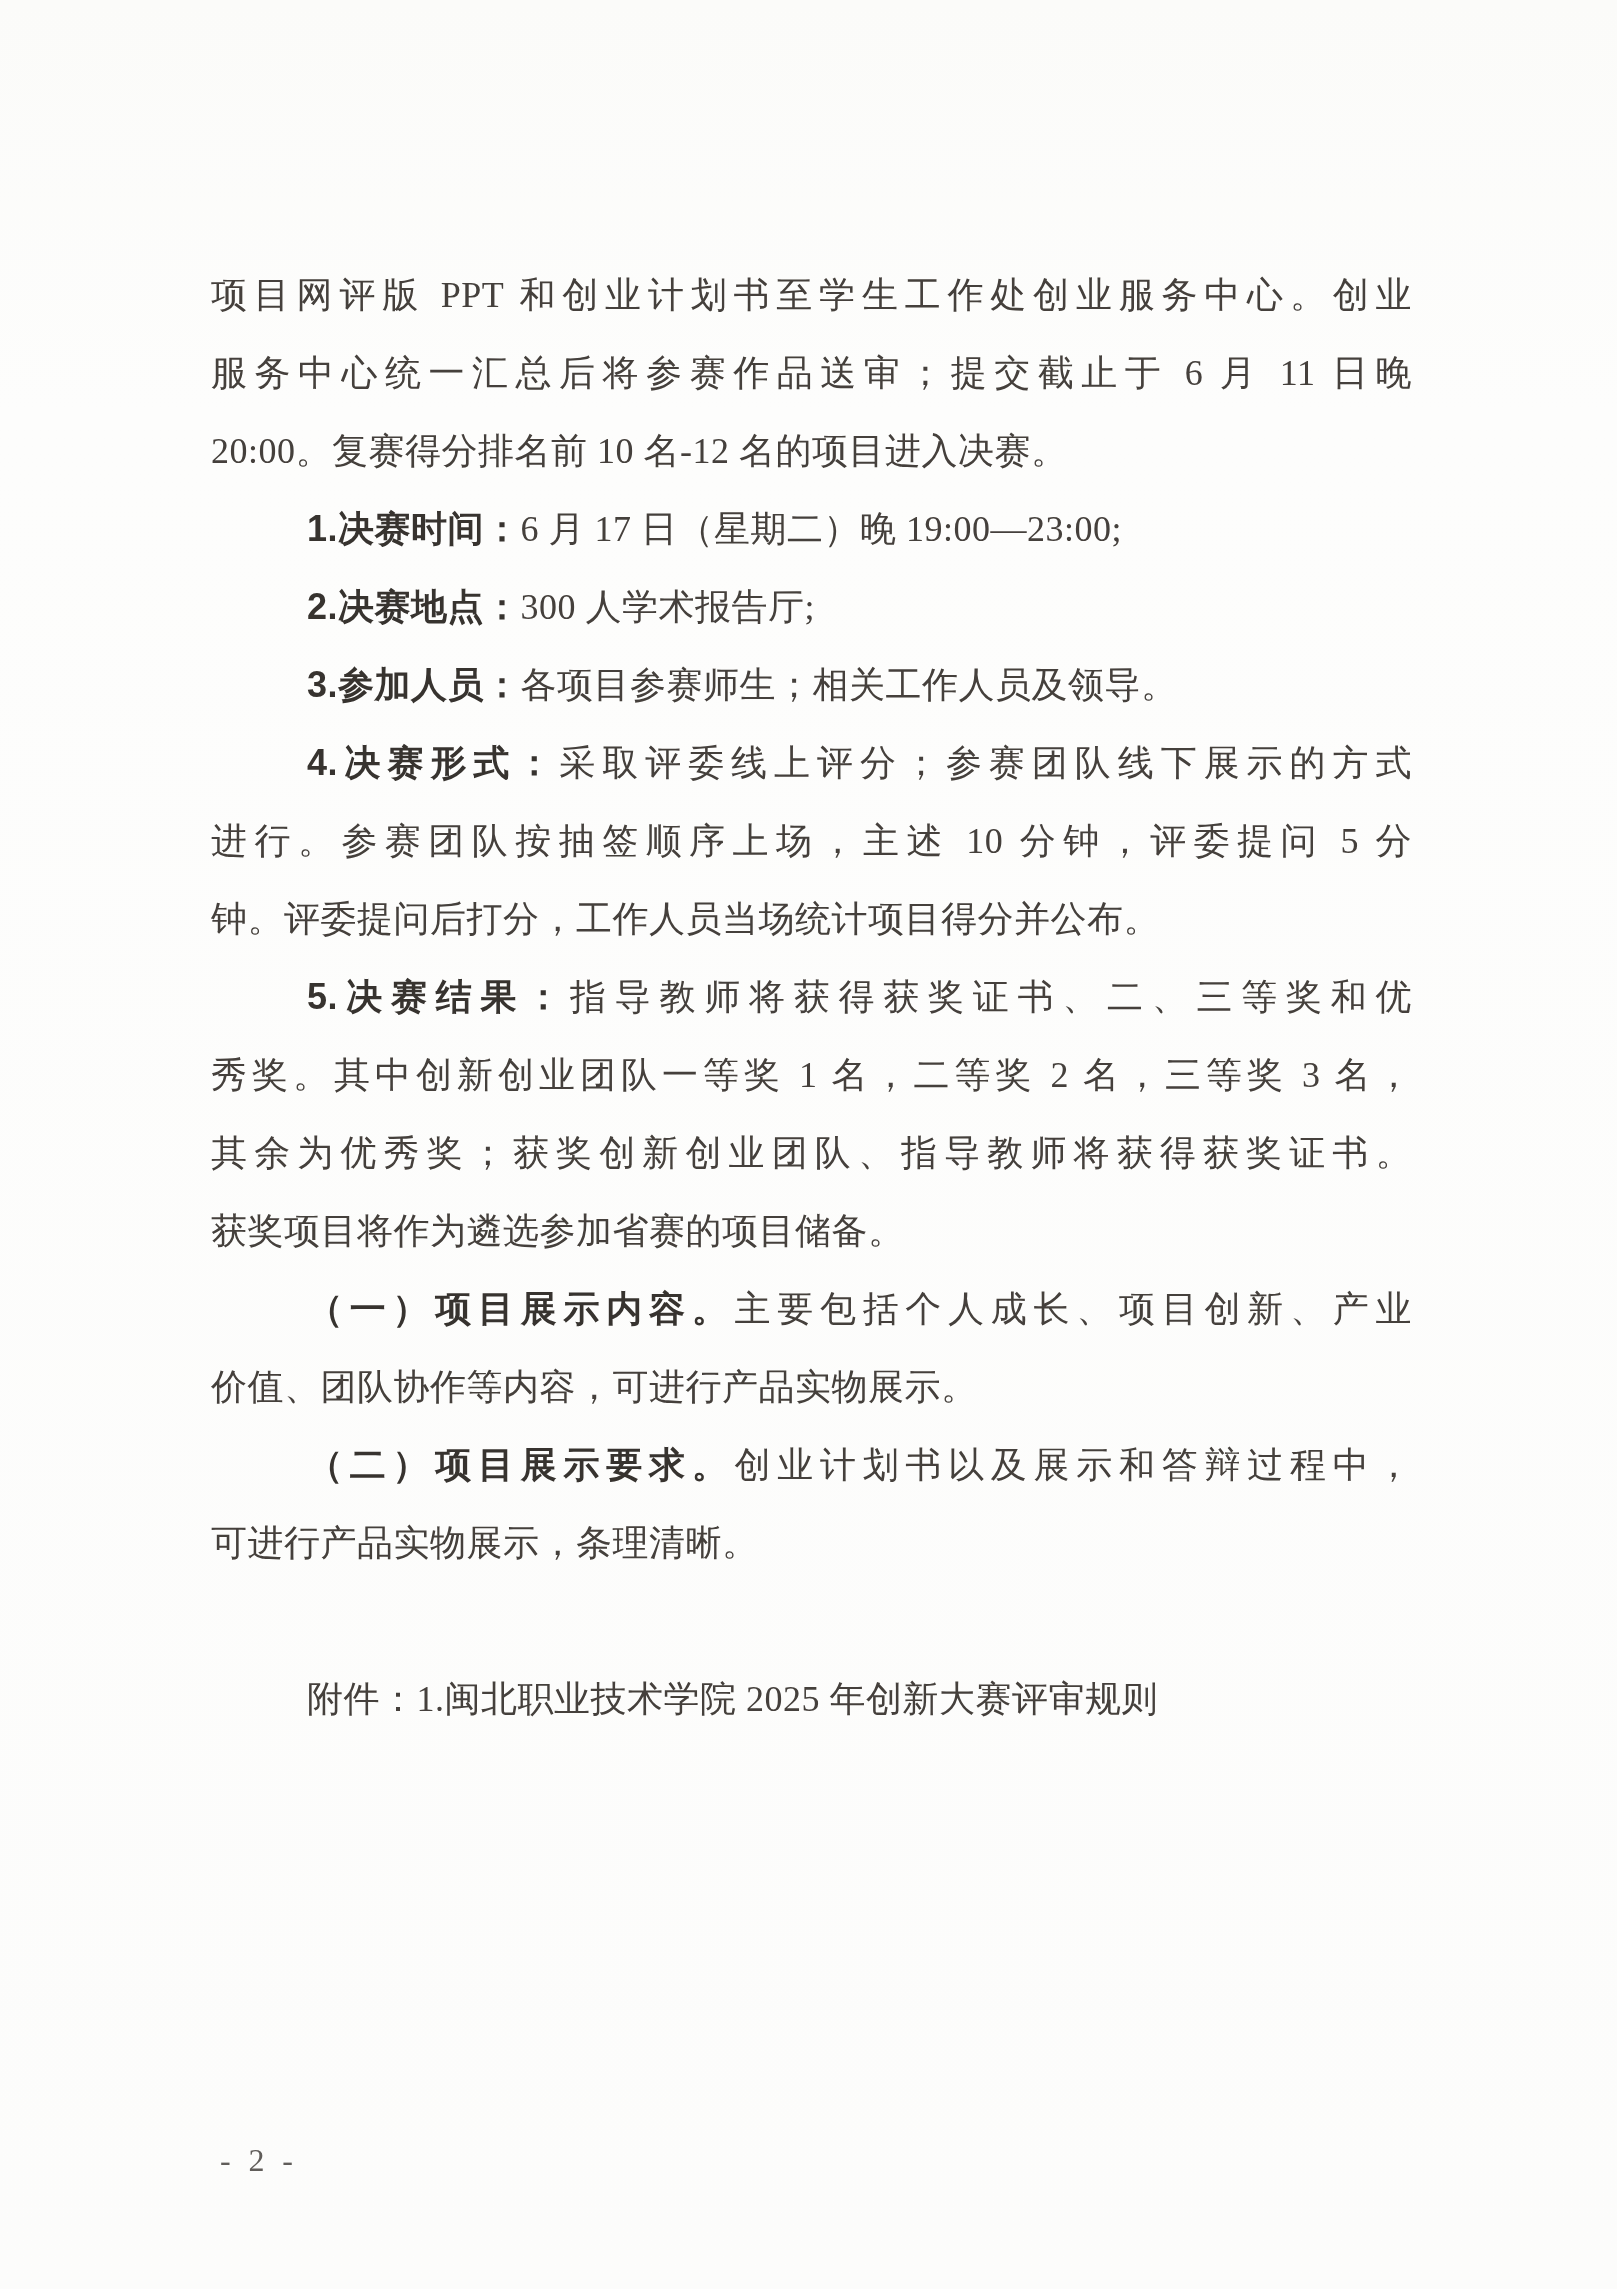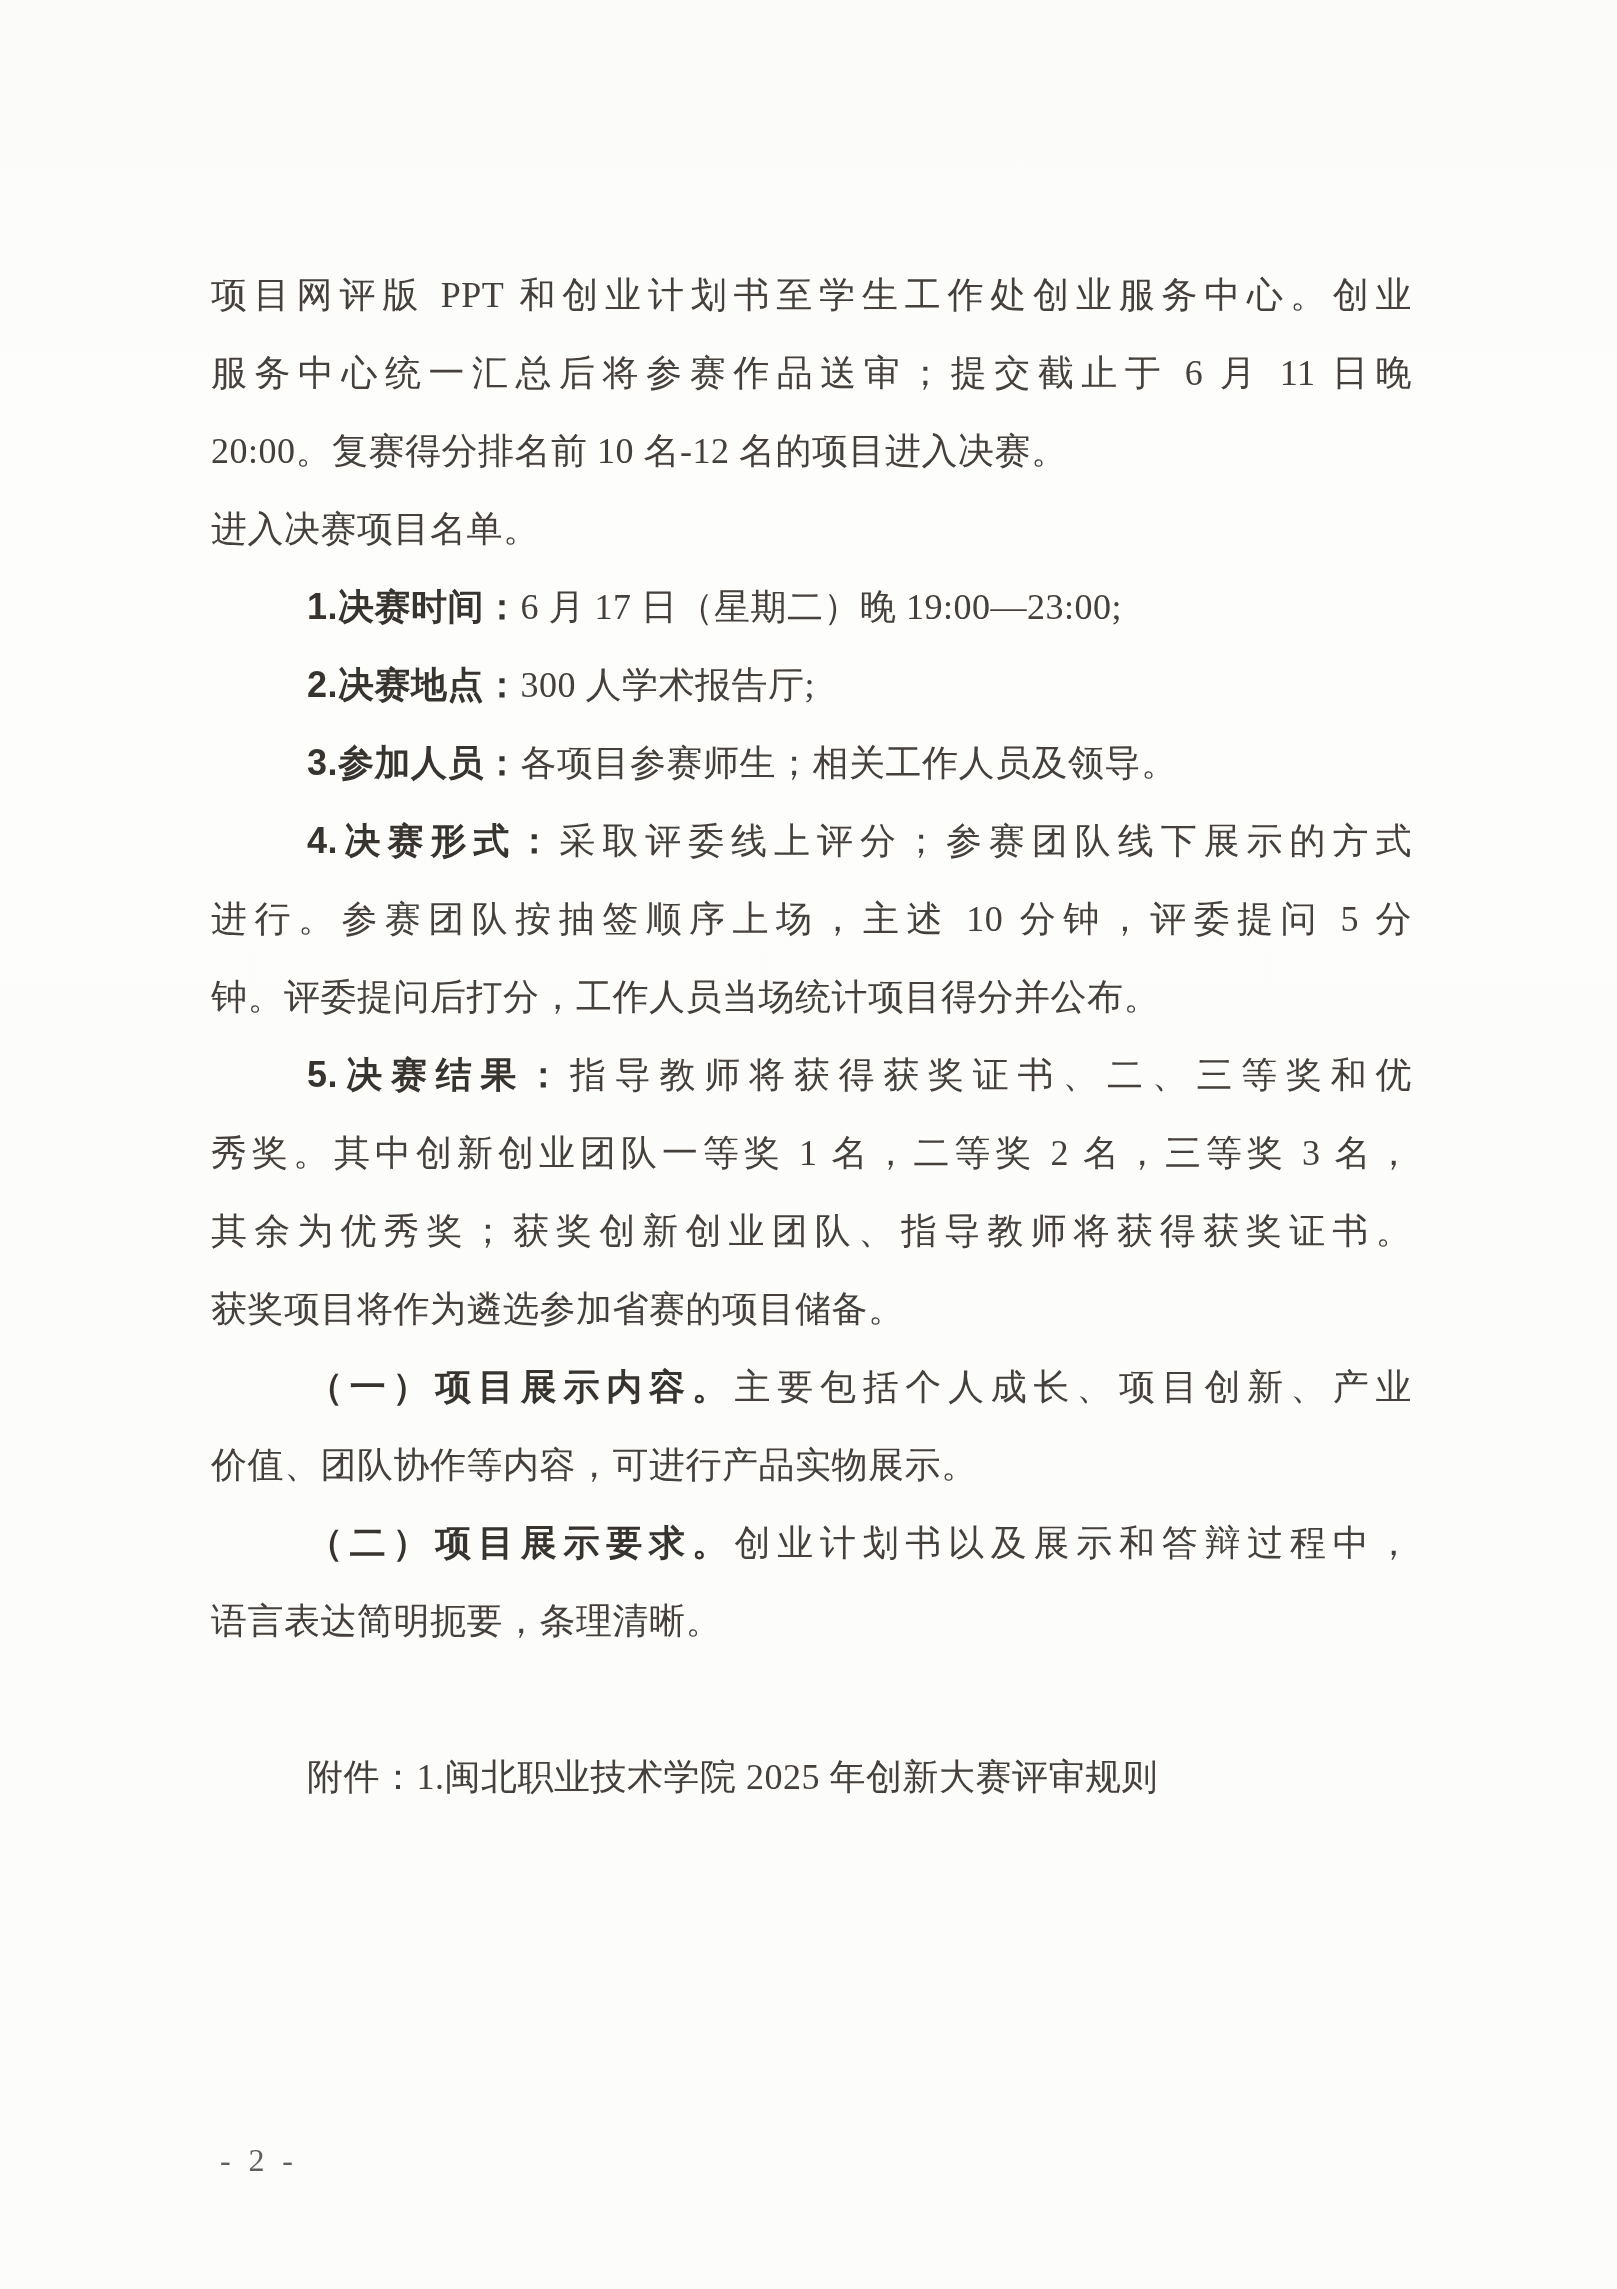--- a/index.html
+++ b/index.html
@@ -53,41 +53,40 @@
 </head>
 <body>
 
 <div class="sheet">
   <div class="doc">
 
     <div class="ln jf"><span>项目网评版 PPT 和创业计划书至学生工作处创业服务中心。创业</span></div>
     <div class="ln jf"><span>服务中心统一汇总后将参赛作品送审；提交截止于 6 月 11 日晚</span></div>
     <div class="ln"><span>20:00。复赛得分排名前 10 名-12 名的项目进入决赛。</span></div>
 
-    <div class="ln"><span>进入决赛项目名单。</span></div>
 
     <div class="ln ind"><b class="lead">1.决赛时间：</b><span>6 月 17 日（星期二）晚 19:00—23:00;</span></div>
     <div class="ln ind"><b class="lead">2.决赛地点：</b><span>300 人学术报告厅;</span></div>
     <div class="ln ind"><b class="lead">3.参加人员：</b><span>各项目参赛师生；相关工作人员及领导。</span></div>
 
     <div class="ln ind jf"><b class="lead">4.决赛形式：</b><span>采取评委线上评分；参赛团队线下展示的方式</span></div>
     <div class="ln jf"><span>进行。参赛团队按抽签顺序上场，主述 10 分钟，评委提问 5 分</span></div>
     <div class="ln"><span>钟。评委提问后打分，工作人员当场统计项目得分并公布。</span></div>
 
     <div class="ln ind jf"><b class="lead">5.决赛结果：</b><span>指导教师将获得获奖证书、二、三等奖和优</span></div>
     <div class="ln jf"><span>秀奖。其中创新创业团队一等奖 1 名，二等奖 2 名，三等奖 3 名，</span></div>
     <div class="ln jf"><span>其余为优秀奖；获奖创新创业团队、指导教师将获得获奖证书。</span></div>
     <div class="ln"><span>获奖项目将作为遴选参加省赛的项目储备。</span></div>
 
 
     <div class="ln ind jf"><b class="lead">（一）项目展示内容。</b><span>主要包括个人成长、项目创新、产业</span></div>
     <div class="ln"><span>价值、团队协作等内容，可进行产品实物展示。</span></div>
 
     <div class="ln ind jf"><b class="lead">（二）项目展示要求。</b><span>创业计划书以及展示和答辩过程中，</span></div>
-    <div class="ln"><span>语言表达简明扼要，条理清晰。</span></div>
+    <div class="ln"><span>可进行产品实物展示，条理清晰。</span></div>
 
     <div class="spacer"></div>
 
     <div class="ln ind"><span>附件：1.闽北职业技术学院 2025 年创新大赛评审规则</span></div>
 
   </div>
 
   <div class="footer">- 2 -</div>
 </div>
 

